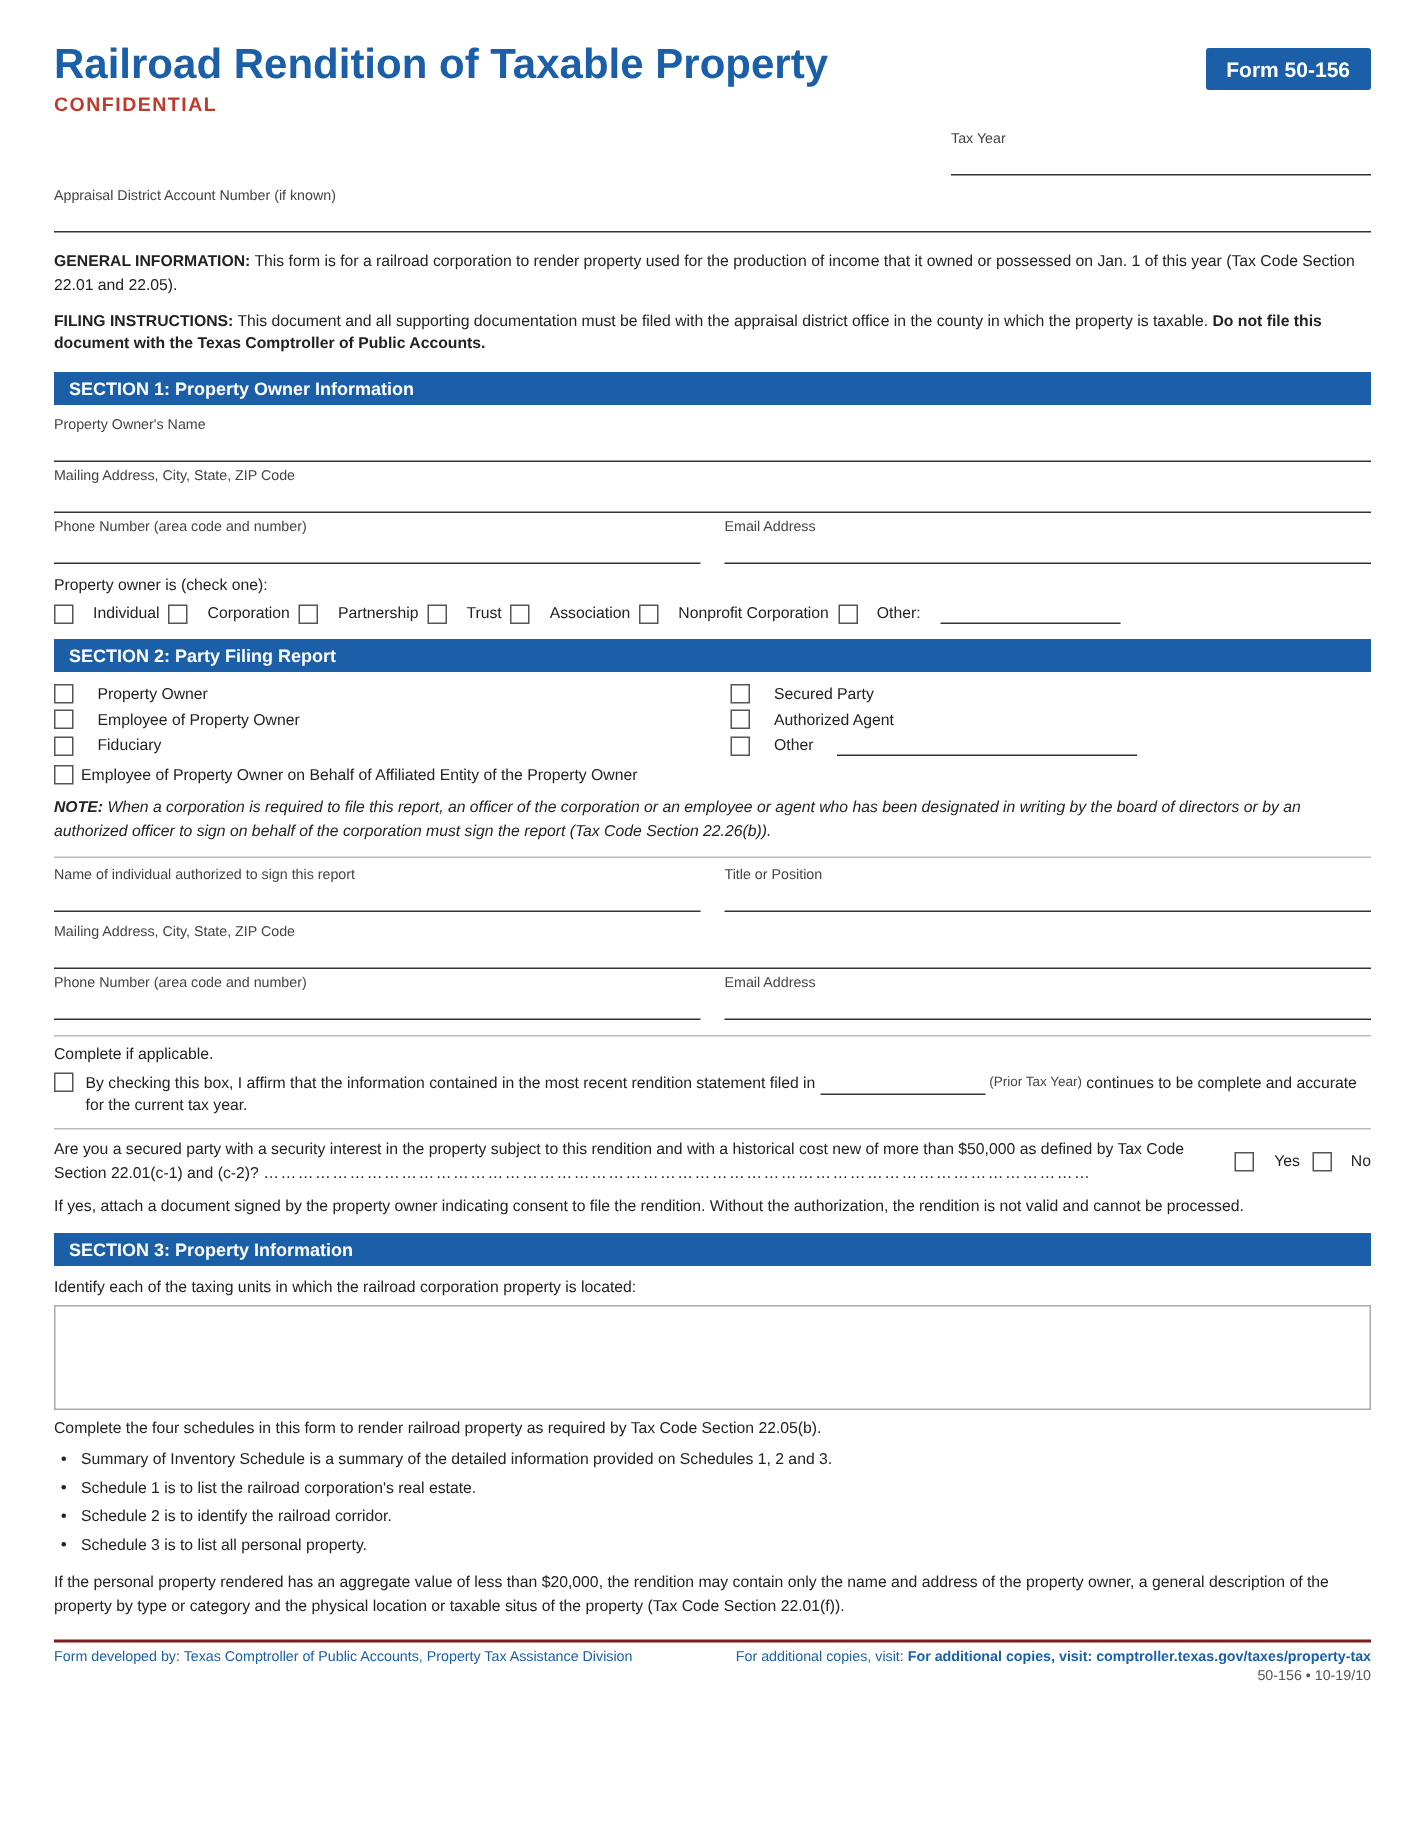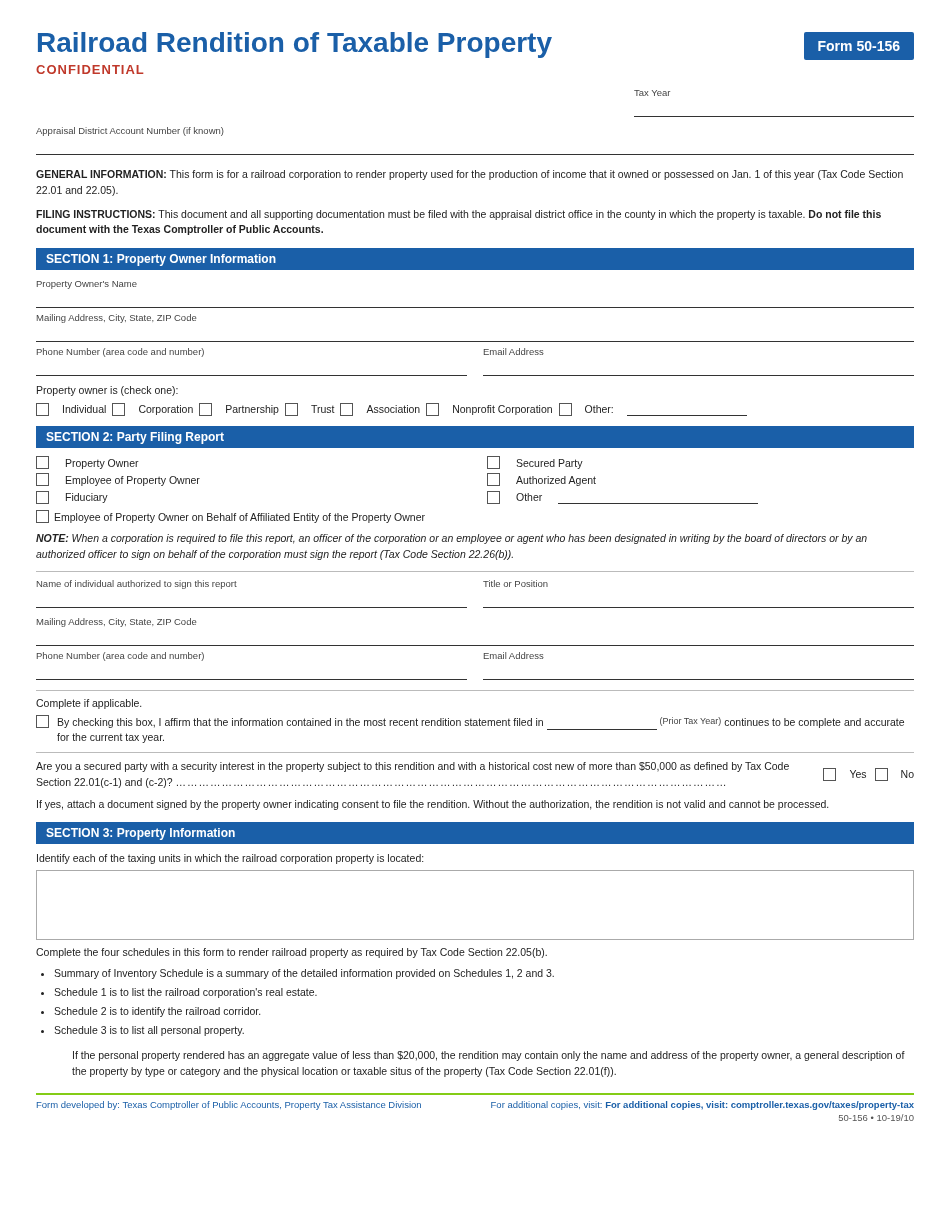--- a/index.html
+++ b/index.html
@@ -199,21 +199,21 @@
     .bullet-list {
       margin: 6px 0 6px 18px;
       font-size: 10.5px;
       line-height: 1.8;
     }
     .bullet-list li {
       list-style: disc;
     }
     .footer-bar {
       background: none;
-      border-top: 2px solid #84cc16;
+      border-top: 2px solid #7f1d1d;
       margin-top: 14px;
       padding-top: 4px;
       display: flex;
       justify-content: space-between;
       font-size: 9.5px;
       color: #1a5fa8;
     }
     .footer-bar a, .footer-bar span b {
       font-weight: bold;
     }
@@ -446,21 +446,21 @@
 
 <div style="font-size:10.5px; margin: 6px 0 4px 0;">Complete the four schedules in this form to render railroad property as required by Tax Code Section 22.05(b).</div>
 
 <ul class="bullet-list">
   <li>Summary of Inventory Schedule is a summary of the detailed information provided on Schedules 1, 2 and 3.</li>
   <li>Schedule 1 is to list the railroad corporation's real estate.</li>
   <li>Schedule 2 is to identify the railroad corridor.</li>
   <li>Schedule 3 is to list all personal property.</li>
 </ul>
 
-<div style="font-size:10.5px; line-height:1.5; margin-top:8px;margin-left:36px;">If the personal property rendered has an aggregate value of less than $20,000, the rendition may contain only the name and address of the property owner, a general description of the property by type or category and the physical location or taxable situs of the property (Tax Code Section 22.01(f)).</div>
+<div style="font-size:10.5px; line-height:1.5; margin-top:8px;">If the personal property rendered has an aggregate value of less than $20,000, the rendition may contain only the name and address of the property owner, a general description of the property by type or category and the physical location or taxable situs of the property (Tax Code Section 22.01(f)).</div>
 
 <div class="footer-bar">
   <span>Form developed by: Texas Comptroller of Public Accounts, Property Tax Assistance Division</span>
   <span>
     For additional copies, visit: <b>For additional copies, visit: comptroller.texas.gov/taxes/property-tax</b>
   </span>
 </div>
 <div style="text-align:right; font-size:9.5px; color:#555; margin-top:2px;">50-156 • 10-19/10</div>
 
 </body></html>

